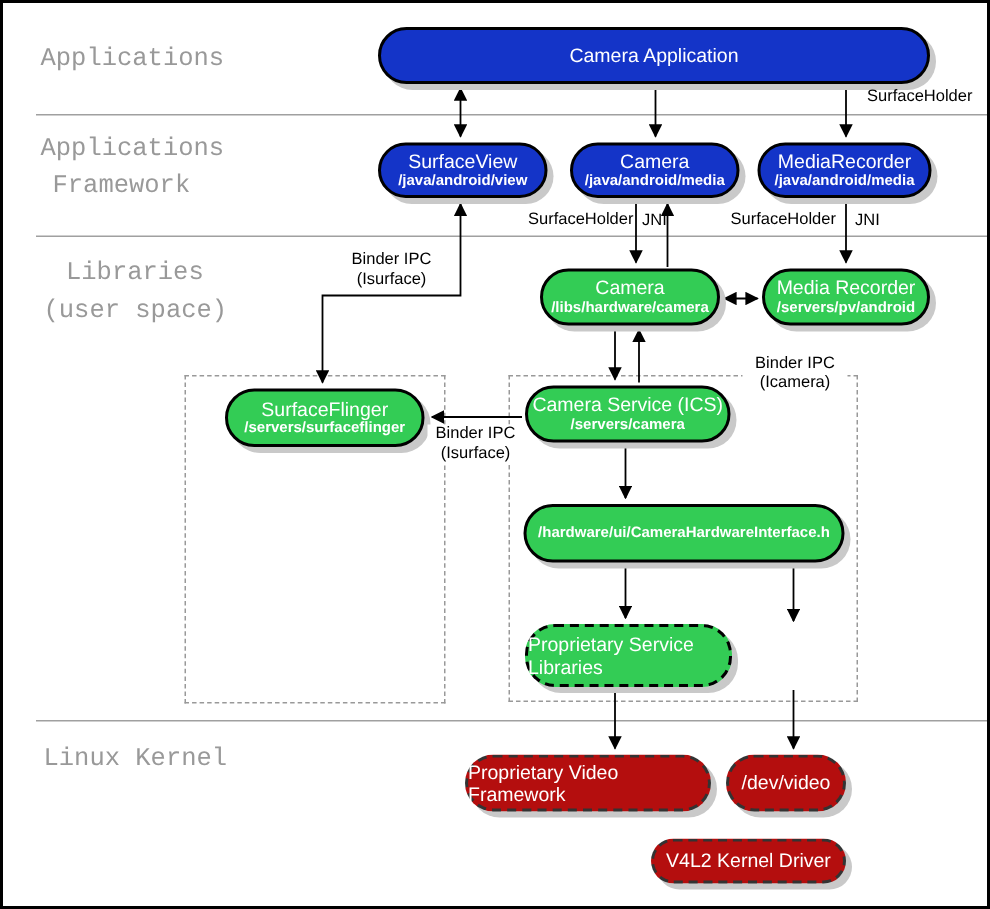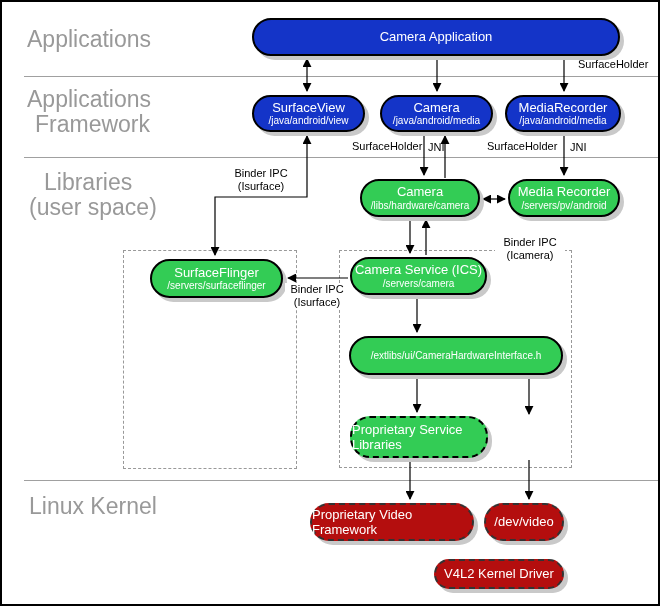--- a/index.html
+++ b/index.html
@@ -5,33 +5,33 @@
   html,body{margin:0;padding:0;background:#fff;}
   #canvas{
     position:relative;
     width:656px;height:602px;
     border:2px solid #000;
     background:#fff;
     font-family:"Liberation Sans", sans-serif;
     overflow:hidden;
   }
   .hr{position:absolute;left:22px;width:634px;height:0;border-top:1px solid #a0a0a0;}
-  .layer{position:absolute;color:#999;font-size:23px;line-height:25px;white-space:pre;}
+  .layer{position:absolute;color:#999;font-size:17px;line-height:25px;white-space:pre;font-family:Liberation Mono, monospace;}
   .dashedbox{position:absolute;border:1px dashed #999;}
   svg.arrows{position:absolute;left:0;top:0;z-index:3;pointer-events:none;}
   .node{
     position:absolute;z-index:4;
     display:flex;flex-direction:column;align-items:center;justify-content:center;
     color:#fff;
     border:2px solid #000;border-radius:20px;
     box-shadow:4px 4px 0 #c9c9c9;
     box-sizing:border-box;line-height:1.18;
   }
   .node .title{font-size:13px;}
-  .node .sub{font-size:10px;}
+  .node .sub{font-size:10px;font-weight:bold;}
   .blue{background:var(--node_blue);}
   .green{background:var(--node_green);}
   .red{background:var(--node_red);border-color:#333;}
   .dashedborder{border-style:dashed;}
   .ann{position:absolute;z-index:5;font-size:11px;color:#000;line-height:13px;white-space:nowrap;}
   .ann.center{text-align:center;}
   .ann.right{text-align:right;}
   .ann.masked{background:#fff;padding:0 2px;}
 </style>
 </head>
@@ -104,21 +104,21 @@
   </div>
   <div class="node green" style="left:148px;top:257px;width:133px;height:39px">
     <span class="title">SurfaceFlinger</span>
     <span class="sub">/servers/surfaceflinger</span>
   </div>
   <div class="node green" style="left:348px;top:255px;width:137px;height:38px">
     <span class="title">Camera Service (ICS)</span>
     <span class="sub">/servers/camera</span>
   </div>
   <div class="node green" style="left:347px;top:334px;width:214px;height:39px">
-    <span class="sub">/extlibs/ui/CameraHardwareInterface.h</span>
+    <span class="sub">/hardware/ui/CameraHardwareInterface.h</span>
   </div>
   <div class="node green dashedborder" style="left:348px;top:414px;width:138px;height:42px">
     <span class="title">Proprietary Service Libraries</span>
   </div>
 
   <div class="node red dashedborder" style="left:308px;top:501px;width:164px;height:38px">
     <span class="title">Proprietary Video Framework</span>
   </div>
   <div class="node red dashedborder" style="left:482px;top:501px;width:80px;height:38px">
     <span class="title">/dev/video</span>

